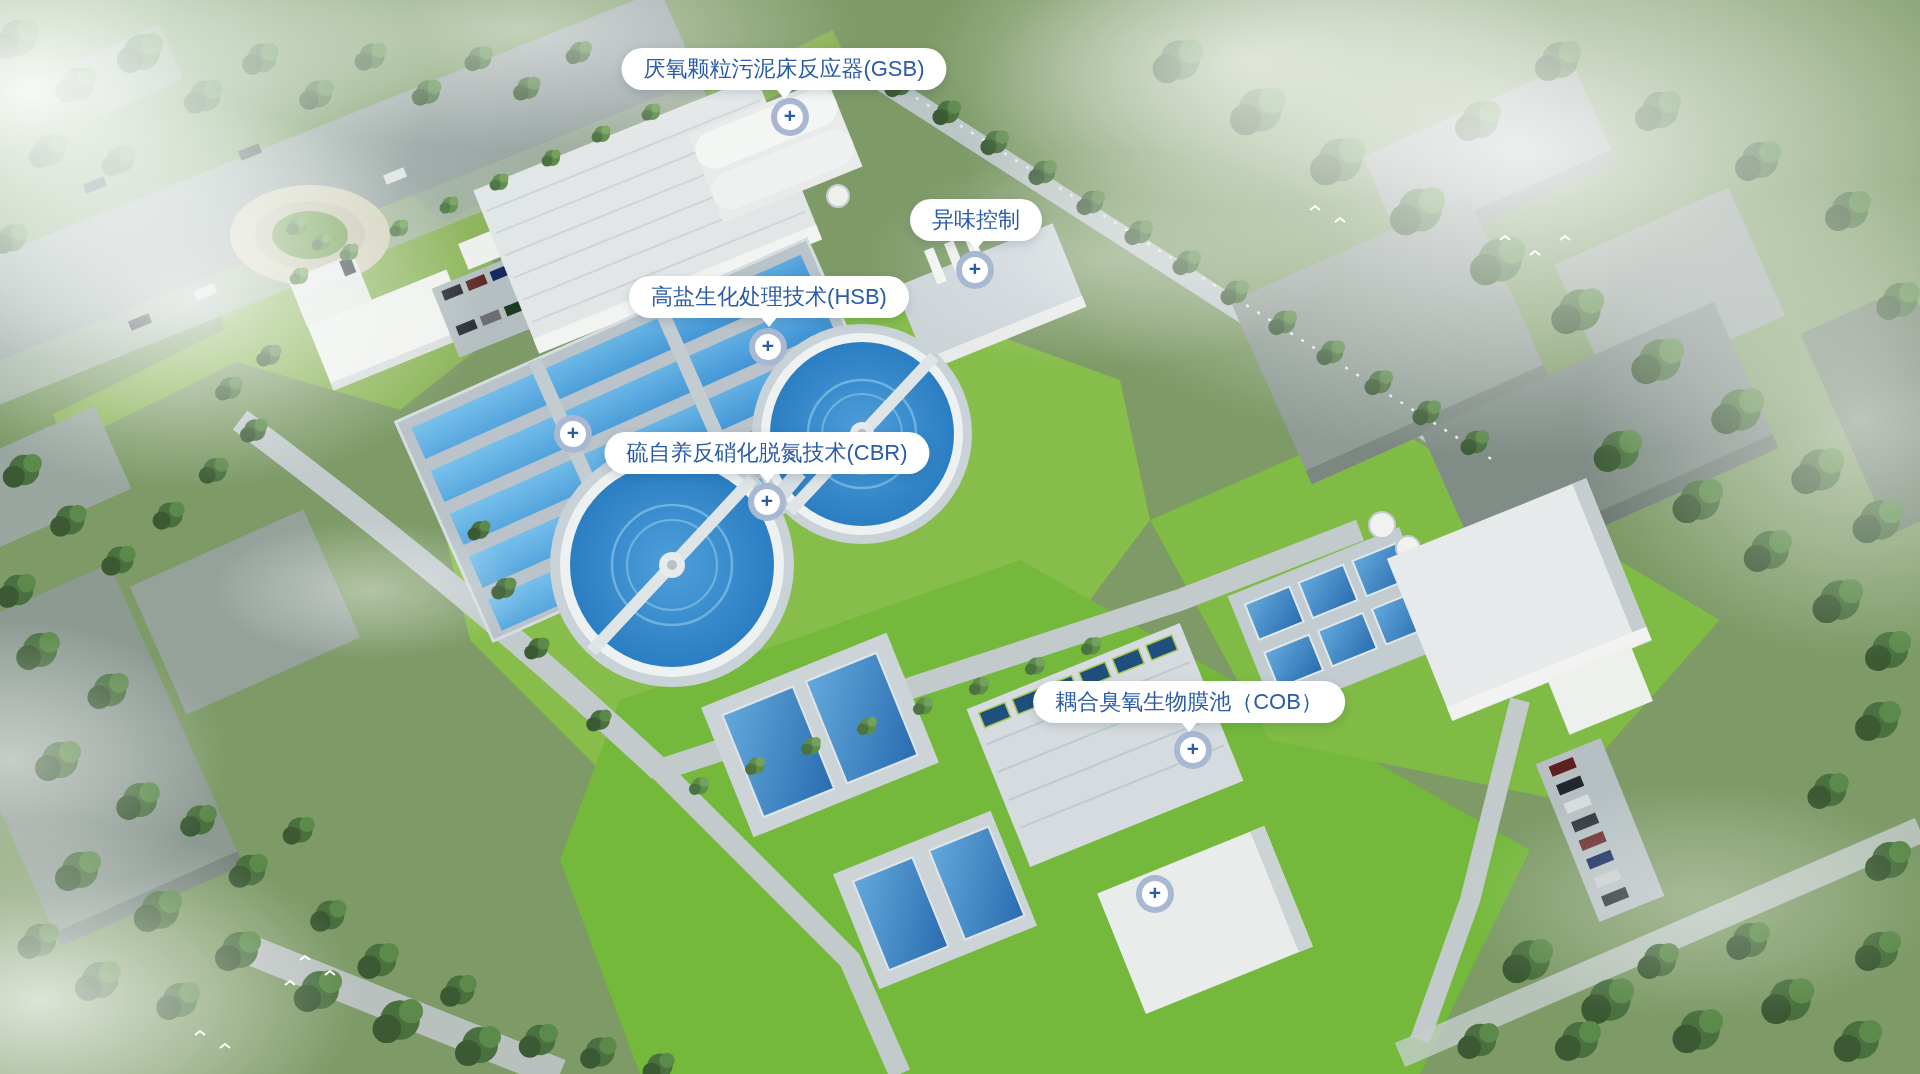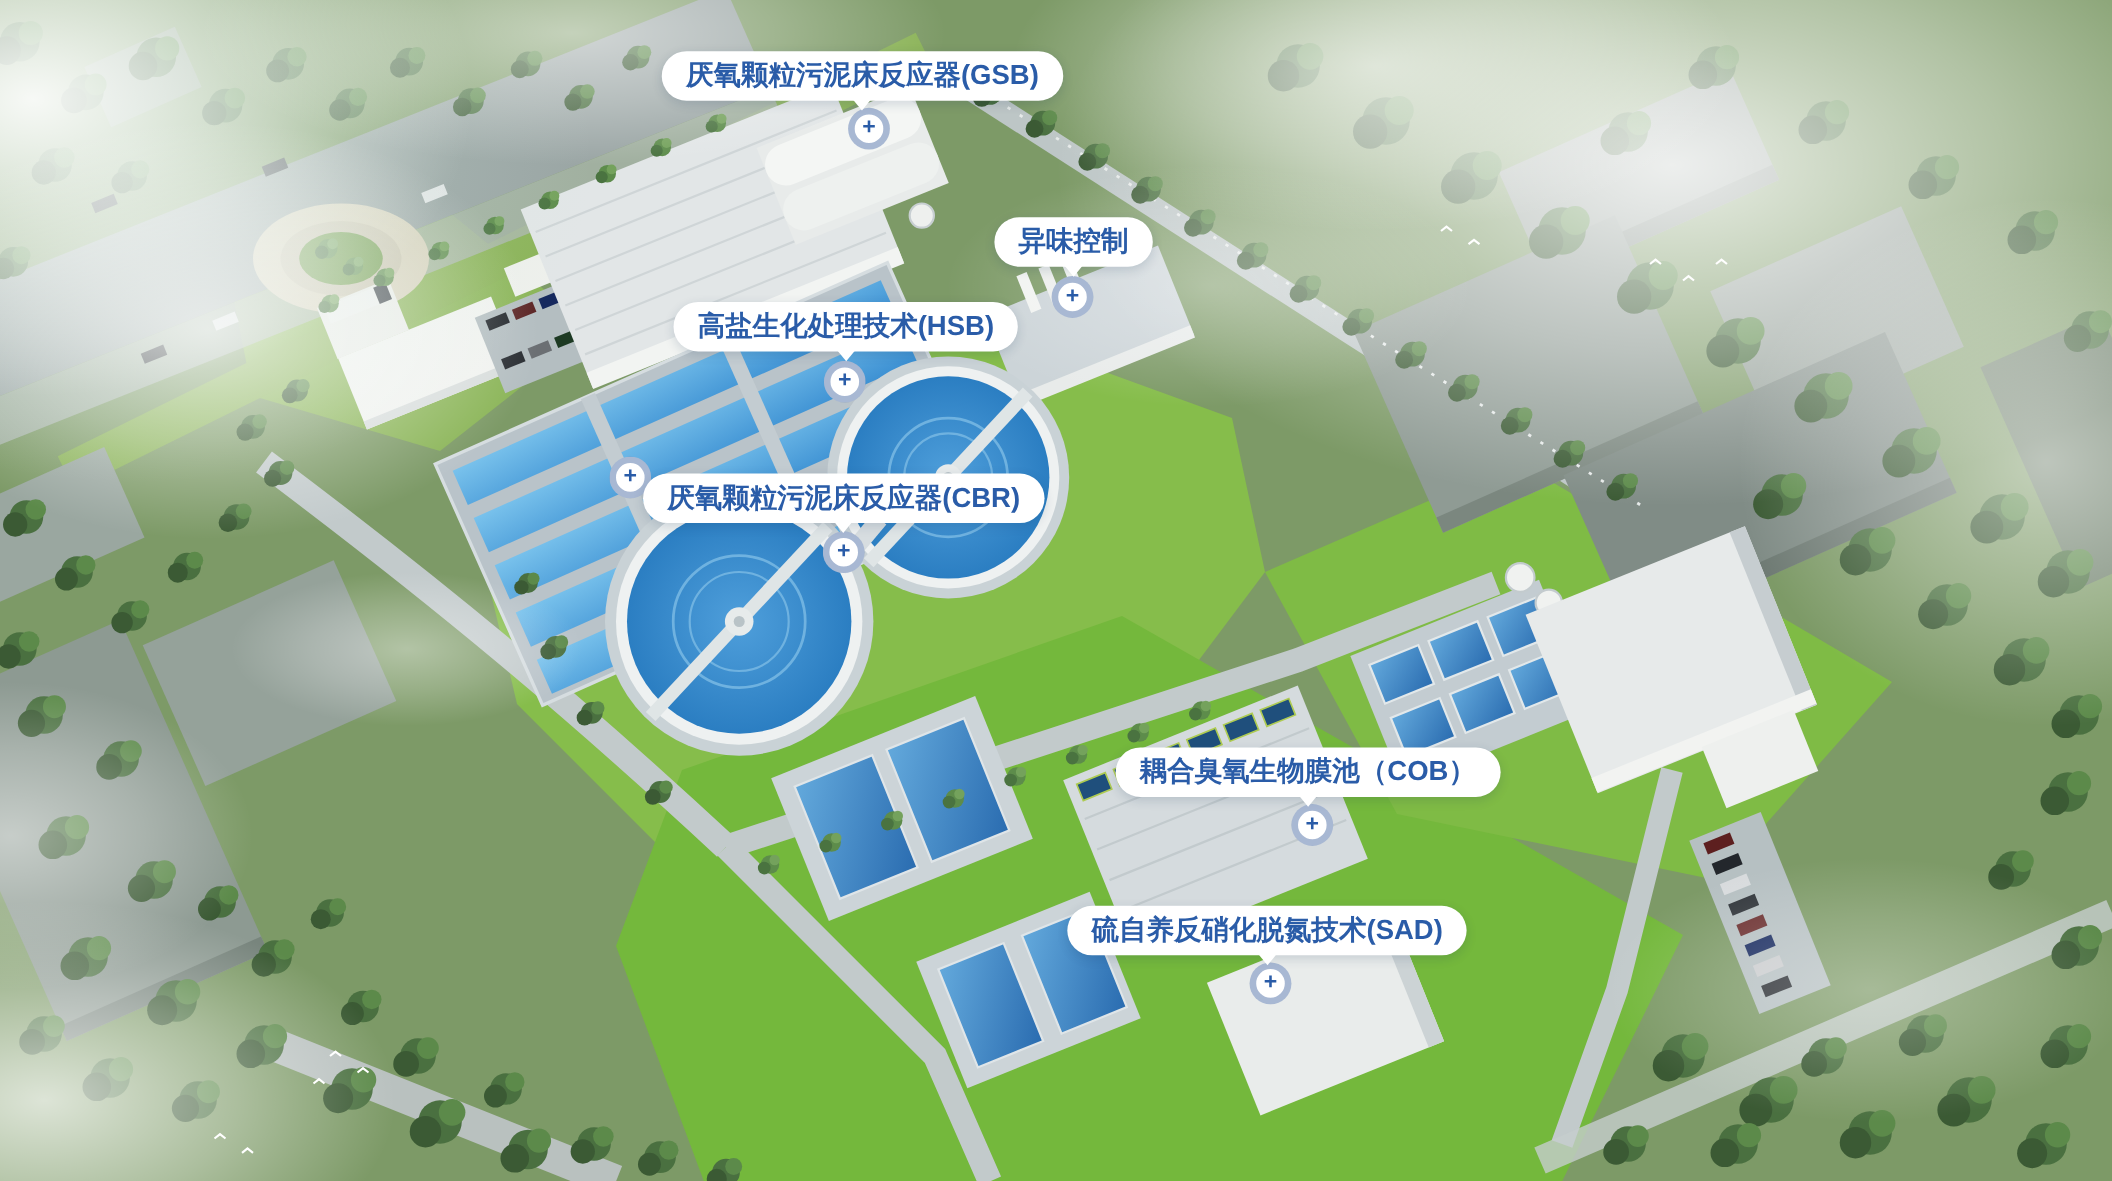--- a/index.html
+++ b/index.html
@@ -2,21 +2,21 @@
 <html style="--accent: #2a5ca8; --pill-bg: #ffffff; --marker-ring: rgba(47,86,150,0.42); --marker-disc: #ffffff;"><head>
 <meta charset="utf-8">
 <style>
   html,body{margin:0;padding:0;background:#6f8a5f;overflow:hidden}
   .stage{position:relative;width:1920px;height:1074px;overflow:hidden;
          font-family:"Liberation Sans",sans-serif}
   .stage>svg{position:absolute;left:0;top:0;display:block}
   #annotation-layer{position:absolute;left:0;top:0;width:100%;height:100%}
   .pill{position:absolute;transform:translate(-50%,-50%);
         background:var(--pill-bg,#fff);color:var(--accent,#2a5ca8);
-        font-size:25px;font-weight:700;line-height:1;padding:10px 22px;
+        font-size:22px;font-weight:400;line-height:1;padding:10px 22px;
         border-radius:26px;white-space:nowrap;z-index:3;
         box-shadow:0 3px 10px rgba(20,50,90,.16)}
   .pill .tail{position:absolute;left:50%;bottom:-9px;margin-left:-9px;width:0;height:0;
         border-left:9px solid transparent;border-right:9px solid transparent;
         border-top:11px solid var(--pill-bg,#fff)}
   .marker{position:absolute;transform:translate(-50%,-50%);width:26px;height:26px;
         border-radius:50%;background:var(--marker-disc,#fff);
         border:6px solid var(--marker-ring,rgba(47,86,150,.42));
         box-sizing:content-box;display:flex;align-items:center;justify-content:center;
         color:var(--accent,#2a5ca8);font-size:21px;font-weight:700;z-index:2;cursor:pointer}
@@ -446,26 +446,25 @@
       <div class="marker" style="left: 50.7812%; top: 25.1397%;">
         <span>+</span>
       </div>
       <div class="pill" style="left: 40.0521%; top: 27.6536%;"><span>高盐生化处理技术(HSB)</span><span class="tail"></span></div>
       <div class="marker" style="left: 40%; top: 32.3091%;">
         <span>+</span>
       </div>
       <div class="marker" style="left: 29.8438%; top: 40.4097%;">
         <span>+</span>
       </div>
-      <div class="pill" style="left: 39.9479%; top: 42.1788%;"><span>厌氧颗粒污泥床反应器(CBR)</span><span class="tail"></span></div>
+      <div class="pill" style="left: 39.9479%; top: 42.1788%;"><span>硫自养反硝化脱氮技术(CBR)</span><span class="tail"></span></div>
       <div class="marker" style="left: 39.9479%; top: 46.7412%;">
         <span>+</span>
       </div>
       <div class="pill" style="left: 61.9271%; top: 65.3631%; text-align: right;"><span>耦合臭氧生物膜池（COB）</span><span class="tail"></span></div>
       <div class="marker" style="left: 62.1354%; top: 69.8324%;">
         <span>+</span>
       </div>
-      <div class="pill" style="left: 60%; top: 78.7709%;"><span>硫自养反硝化脱氮技术(SAD)</span><span class="tail"></span></div>
       <div class="marker" style="left: 60.1562%; top: 83.2402%;">
         <span>+</span>
       </div>
     </div>
 </div>
 
 </body></html>

